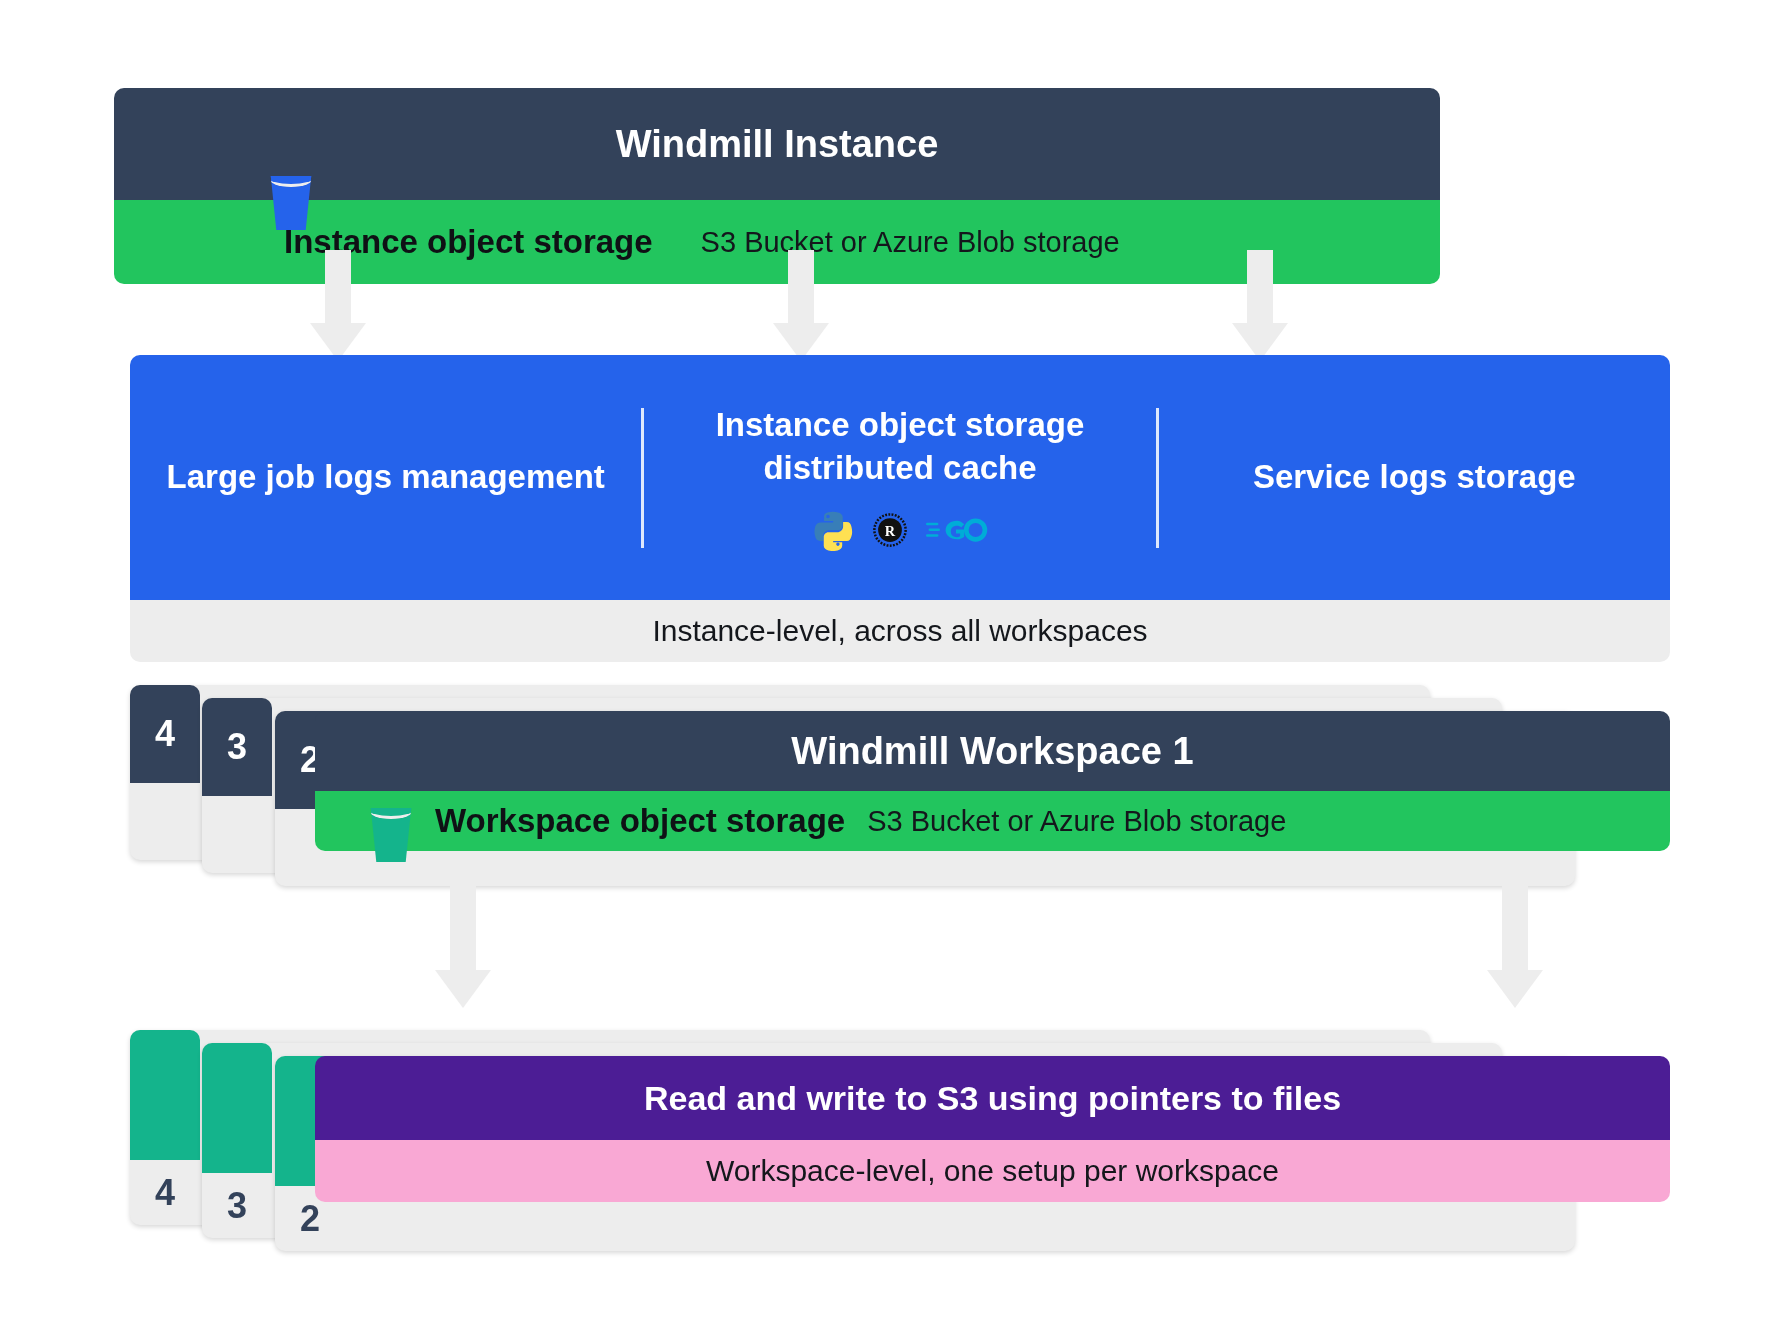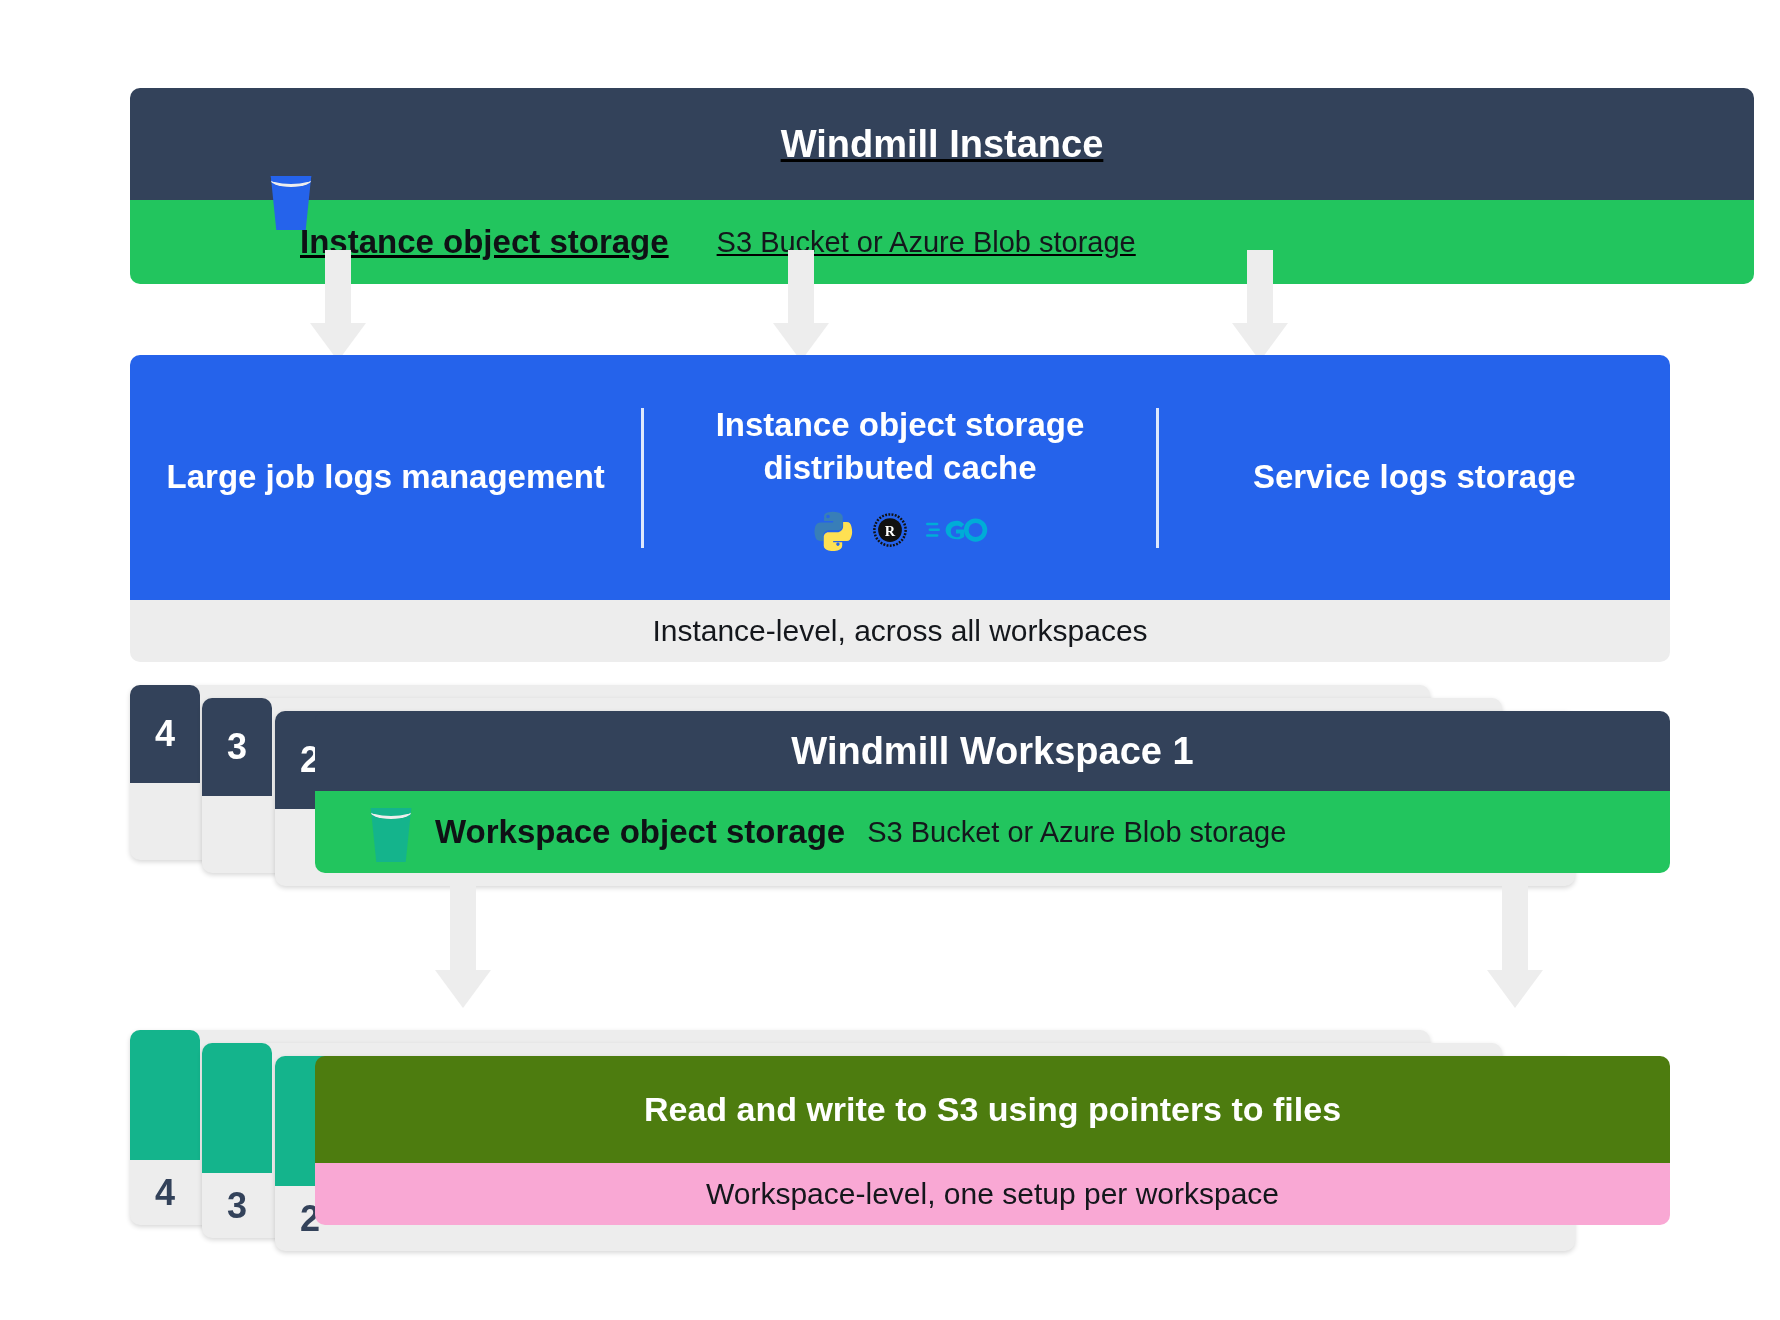--- a/index.html
+++ b/index.html
@@ -19,21 +19,21 @@
     display: flex; align-items: center; justify-content: center;
     border-radius: 10px 10px 0 0;
   }
   .grey-bar {
     background: #22c55e;
     color: #111418;
     display: flex; align-items: center;
   }
 
   
-  #instance-card { position: absolute; left: 130px; top: 88px; width: 1624px; text-decoration: underline; }
+  #instance-card { position: absolute; left: 114px; top: 88px; width: 1326px; }
   #instance-title { height: 112px; font-size: 38px; }
   #instance-storage-row {
     height: 84px; padding-left: 170px; gap: 0;
     border-radius: 0 0 10px 10px;
   }
   #instance-storage-label { font-size: 33px; font-weight: bold; color: #0f1115; }
   #instance-storage-sub { font-size: 29px; color: #14171c; margin-left: 48px; font-weight: normal; }
   .bucket-body {
     width: 46px; height: 54px;
     background: #2563eb;
@@ -94,42 +94,42 @@
     height: 98px; background: #33425a;
     border-radius: 10px 10px 0 0;
     color: #ffffff; font-size: 36px; font-weight: bold;
     display: flex; align-items: center; justify-content: center;
   }
   #ws-main {
     position: absolute; left: 185px; top: 26px; width: 1355px;
   }
   #ws-title { height: 80px; font-size: 38px; border-radius: 10px 10px 0 0; }
   #ws-storage-row {
-    height: 82px; padding-left: 50px;
+    height: 60px; padding-left: 50px;
     border-radius: 0 0 10px 10px;
   }
   #ws-storage-label { font-size: 33px; font-weight: bold; color: #0f1115; margin-left: 70px;}
   #ws-storage-sub { font-size: 29px; color: #14171c; margin-left: 22px; }
 
   
   #green-stack { position: absolute; left: 130px; top: 1030px; width: 1540px; height: 225px; }
   .gr-ghost {
     position: absolute; border-radius: 10px; background: #ededed;
     box-shadow: 0 2px 5px rgba(0,0,0,0.16);
   }
   .gr-ghost .gtop {
     background: #14b48c; border-radius: 10px 10px 0 0;
   }
   .gr-ghost .gnum {
     color: #33425a; font-size: 36px; font-weight: bold;
     display: flex; align-items: center; justify-content: center;
   }
   #green-main { position: absolute; left: 185px; top: 26px; width: 1355px; }
   #green-title {
-    height: 107px; background: #4d7c0f; color: #ffffff;
+    height: 84px; background: #4c1d95; color: #ffffff;
     font-weight: bold; font-size: 34px;
     display: flex; align-items: center; justify-content: center;
     border-radius: 10px 10px 0 0;
   }
   #green-footer {
     height: 62px; background: #f9a8d4; border-radius: 0 0 10px 10px;
     display: flex; align-items: center; justify-content: center;
     font-size: 30px; color: #14171c;
   }
 </style>

